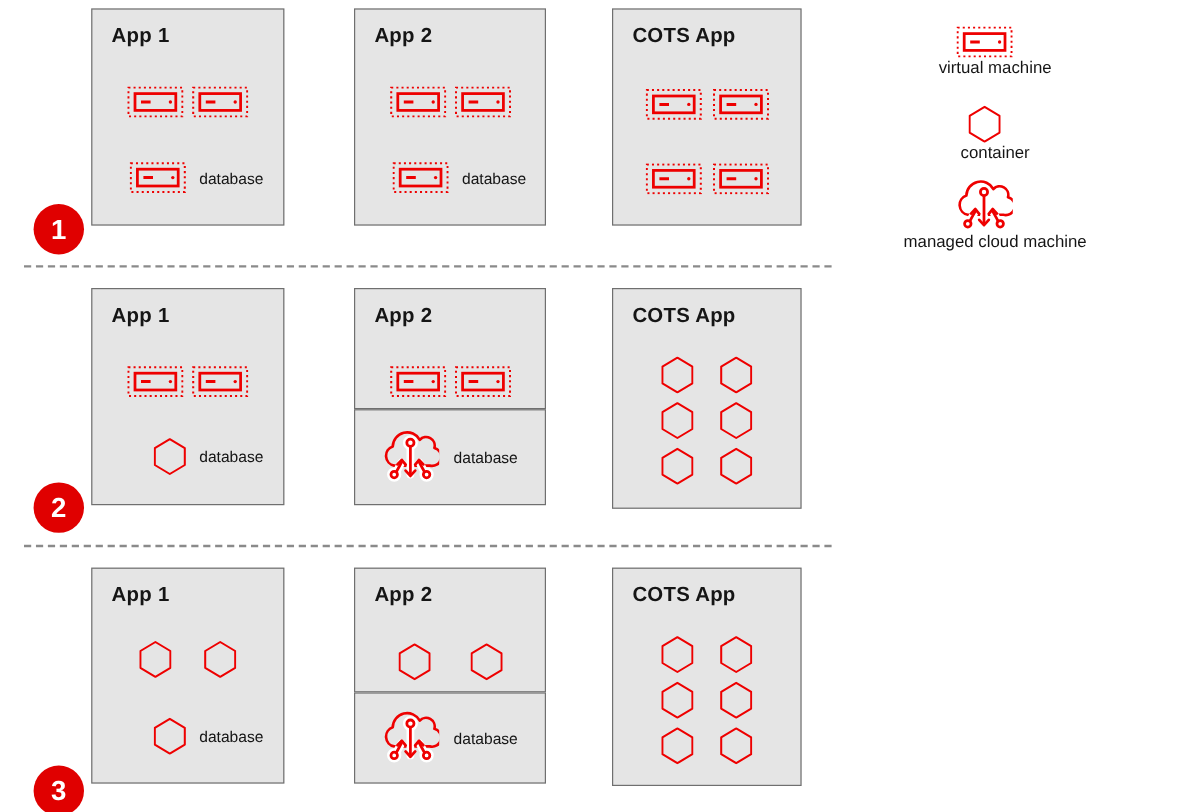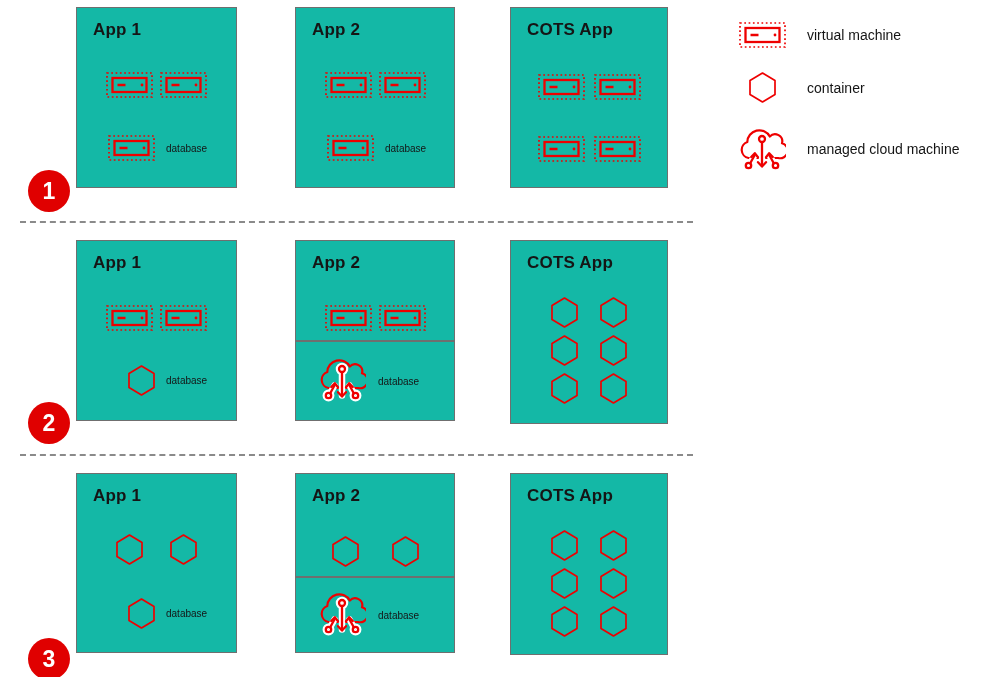--- a/index.html
+++ b/index.html
@@ -1,33 +1,33 @@
 <!DOCTYPE html>
 <html style="--red: #ee0000; --badge: #e00000; --box-border: #6f6f6f; --divider: #8a8a8a; --text: #151515;"><head>
 <meta charset="utf-8">
 <style>
   html,body{margin:0;padding:0;background:#fff;font-family:"Liberation Sans",sans-serif;}
   .canvas{position:relative;width:983px;height:677px;background:#fff;overflow:hidden;}
-  .app-box{position:absolute;background:#14b8a6;border:1.5px solid var(--box-border);box-sizing:border-box;}
+  .app-box{position:absolute;background:#e5e5e5;border:1.5px solid var(--box-border);box-sizing:border-box;}
   .box-title{position:absolute;top:12px;left:16px;font-size:17px;font-weight:600;color:var(--text);letter-spacing:.2px;white-space:nowrap;}
   .cluster{position:absolute;left:0;right:0;display:flex;justify-content:center;align-items:center;}
   .grid{position:absolute;left:0;right:0;display:grid;grid-template-columns:repeat(2,auto);justify-content:center;}
   .grid-vm{gap:36px 9px;}
   .grid-hex{gap:7px 22px;}
   .db-row{position:absolute;left:28px;display:flex;align-items:center;}
   .db-icon-slot{width:50px;display:flex;justify-content:flex-end;}
-  .db-label{margin-left:11px;font-size:10px;color:var(--text);white-space:nowrap;}
+  .db-label{margin-left:11px;font-size:13px;color:var(--text);white-space:nowrap;}
   .db-box{display:flex;align-items:center;padding-left:22px;}
   .db-box .db-label{margin-left:12px;}
   .icon{display:inline-flex;color:var(--red);line-height:0;}
   .stage-badge{position:absolute;width:42px;height:42px;border-radius:50%;background:var(--badge);color:#fff;
     display:flex;align-items:center;justify-content:center;font-size:23px;font-weight:700;}
   .divider{position:absolute;left:20px;width:673px;height:0;border-top:2px dashed var(--divider);}
   .legend{position:absolute;left:735px;top:22px;}
-  .legend-row{display:flex;align-items:center;}
+  .legend-row{display:flex;align-items:center;flex-direction:column;}
   .legend-icon{width:54px;display:flex;justify-content:center;color:var(--red);line-height:0;}
   .legend-label{margin-left:18px;font-size:14px;color:var(--text);white-space:nowrap;}
 </style>
 </head>
 <body>
 
 <div class="canvas">
 
   <div class="app-box" style="left:76px;top:7px;width:161px;height:181px">
     <div class="box-title">App 1</div>
@@ -374,21 +374,21 @@
             <svg width="47" height="26" viewBox="0 0 47 26" fill="none">
               <rect x="1" y="1" width="45" height="24" stroke="currentColor" stroke-width="1.7" stroke-dasharray="1.7 2.6"></rect>
               <rect x="6.5" y="6" width="34" height="14" stroke="currentColor" stroke-width="2.3"></rect>
               <line x1="11.5" y1="13" x2="19.5" y2="13" stroke="currentColor" stroke-width="2.5"></line>
               <circle cx="36" cy="13" r="1.4" fill="currentColor"></circle>
             </svg>
           </span>
         </span>
       <span class="legend-label">virtual machine</span>
     </div>
-    <div class="legend-row" style="margin-bottom:23px">
+    <div class="legend-row" style="margin-bottom:12px">
       <span class="legend-icon">
           <span class="icon">
             <svg width="27" height="31" viewBox="0 0 27 31" fill="none">
               <polygon points="13.5,1 26,8.5 26,22.5 13.5,30 1,22.5 1,8.5" stroke="currentColor" stroke-width="1.7" stroke-linejoin="round"></polygon>
             </svg>
           </span>
         </span>
       <span class="legend-label">container</span>
     </div>
     <div class="legend-row">

